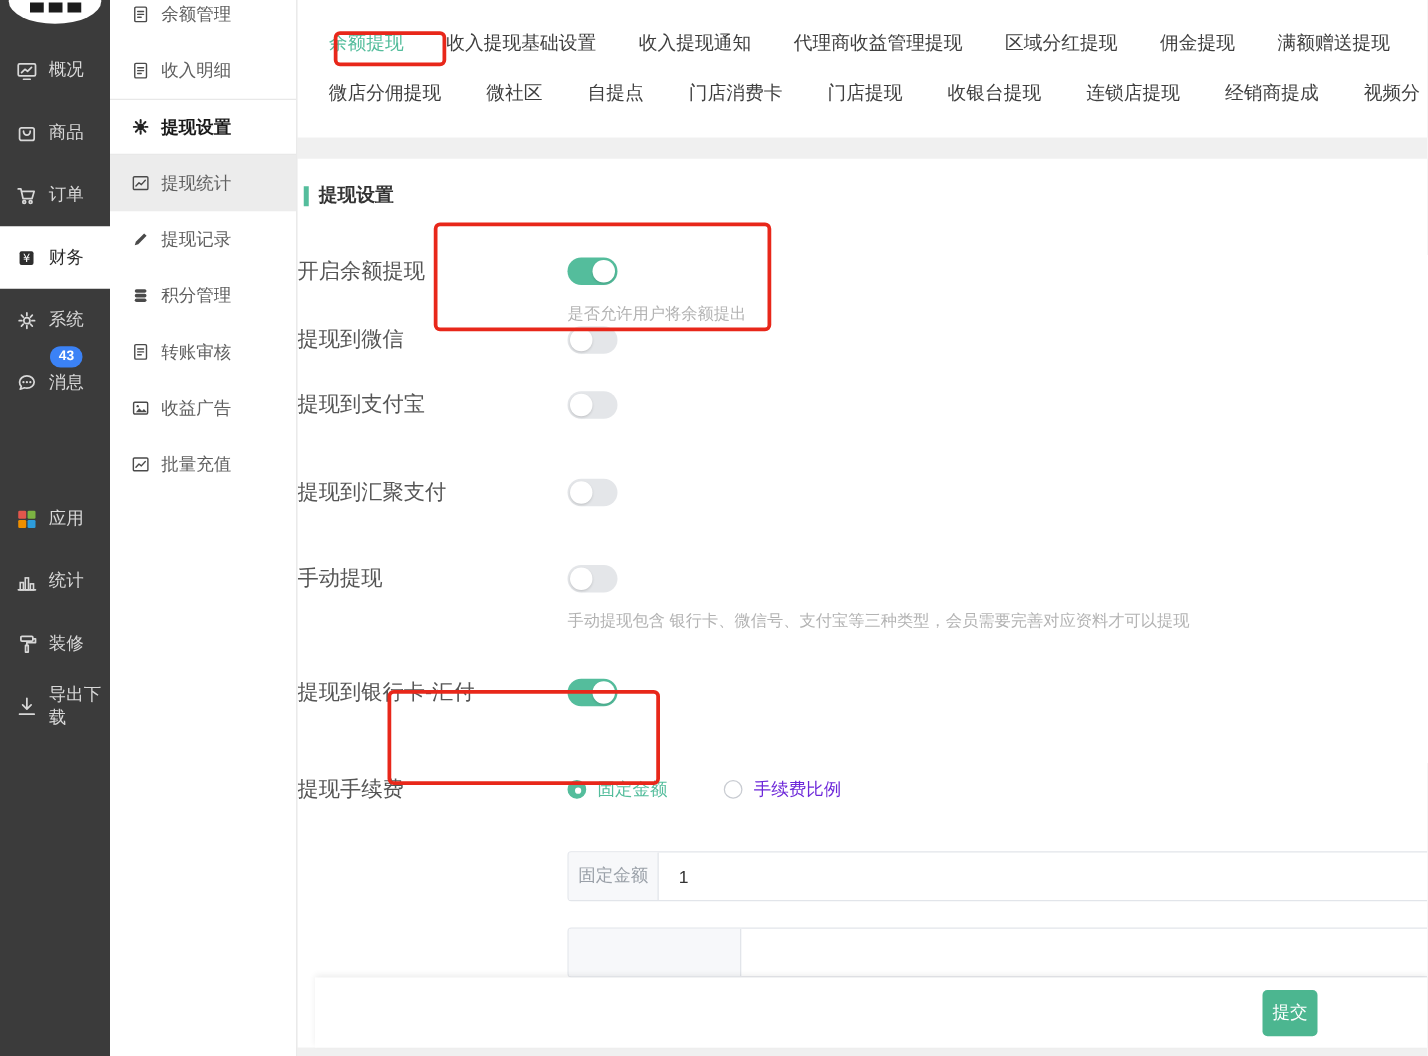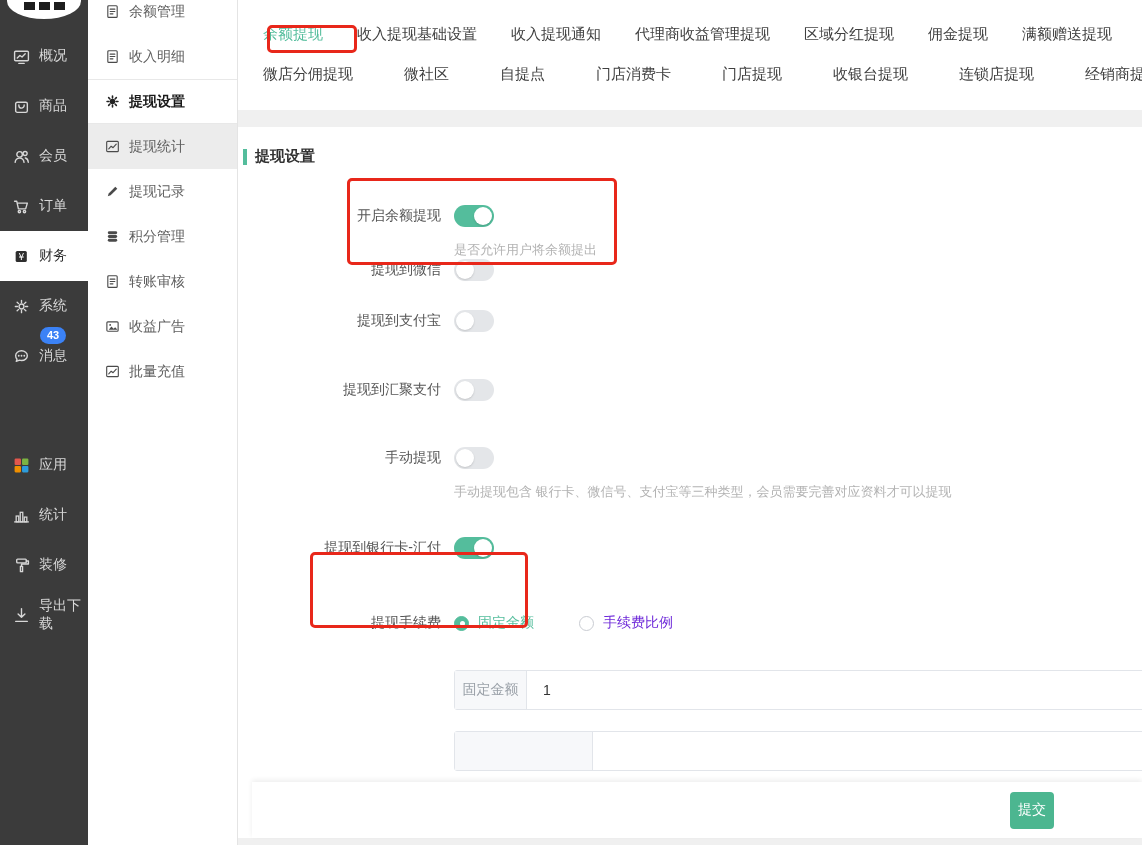--- a/index.html
+++ b/index.html
@@ -22,32 +22,32 @@
   .submenu .list{margin-top:-11px}
   .sub-item{height:45px;display:flex;align-items:center;padding-left:17px;gap:9px;font-size:14px;color:#5f5f5f;cursor:pointer}
   .sub-item svg{width:15px;height:15px;color:#4a4a4a;flex-shrink:0}
   .sub-item.active{font-weight:bold;color:#1a1a1a;border-top:1px solid #e8e8e8;border-bottom:1px solid #e8e8e8}
   .sub-item.active svg{color:#222}
   .sub-item.hovered{background:#ececec}
 
   
   .content{flex:1;min-width:0;background:#f0f0f0;position:relative;display:flex;flex-direction:column;overflow:hidden}
   .tabs-card{background:#fff;height:110px;flex-shrink:0;padding:25px 0 0 25px;margin-bottom:17px;overflow:hidden}
-  .tab-row{display:flex;gap:51px;font-size:15px;color:#3f3f3f;white-space:nowrap}
+  .tab-row{display:flex;gap:36px;font-size:15px;color:#3f3f3f;white-space:nowrap}
   .tab-row.first{gap:34px}
   .tab-row + .tab-row{margin-top:21px}
   .tab{cursor:pointer;flex-shrink:0}
   .tab.active{color:#54bd9c}
 
   .panel{background:#fff;flex:1;margin-bottom:7px;position:relative;overflow:hidden}
   .sec-title{margin:20px 0 0 5px;display:flex;align-items:center;gap:8px;font-size:15px;font-weight:bold;color:#333}
   .sec-bar{width:4px;height:16px;background:#54bd9c}
 
   .frow{display:flex;align-items:center}
-  .flabel{width:203px;text-align:right;font-size:14px;color:#555;flex-shrink:0}
+  .flabel{width:203px;text-align:left;font-size:17px;color:#555;flex-shrink:0}
   .fctl{margin-left:13px;display:flex;align-items:center}
   .fhelp{margin-left:216px;font-size:13px;color:#b3b3b3}
 
   .toggle{width:40px;height:22px;border-radius:11px;background:#e4e6e9;position:relative;cursor:pointer;flex-shrink:0}
   .toggle::after{content:"";position:absolute;top:2px;left:2px;width:18px;height:18px;border-radius:50%;background:#fff;box-shadow:0 1px 2px rgba(0,0,0,.15)}
   .toggle.on{background:#54bd9c}
   .toggle.on::after{left:20px}
 
   .radio-opt{display:flex;align-items:center;gap:9px;font-size:14px;color:#6d28d9;cursor:pointer}
   .radio-opt + .radio-opt{margin-left:45px}
@@ -88,29 +88,20 @@
             <path d="M4 9.5l2.5-2.5 2 1.5 3-3"></path>
           </svg>
         <span>概况</span>
       </div>
       <div class="rail-item">
         <svg viewBox="0 0 16 16" fill="none" stroke="currentColor" stroke-width="1.3" stroke-linecap="round" stroke-linejoin="round">
             <rect x="2.5" y="4" width="11" height="9.5" rx="1.5"></rect>
             <path d="M5.5 6.5v.5a2.5 2.5 0 005 0v-.5"></path>
           </svg>
         <span>商品</span>
-      </div>
-      <div class="rail-item">
-        <svg viewBox="0 0 16 16" fill="none" stroke="currentColor" stroke-width="1.3" stroke-linecap="round" stroke-linejoin="round">
-            <circle cx="6.2" cy="6" r="2.6"></circle>
-            <path d="M2 13.5c.3-2.6 2-4 4.2-4s3.9 1.4 4.2 4"></path>
-            <circle cx="11.4" cy="5.2" r="1.9"></circle>
-            <path d="M11.6 9.4c1.7.4 2.6 1.7 2.8 4"></path>
-          </svg>
-        <span>会员</span>
       </div>
       <div class="rail-item">
         <svg viewBox="0 0 16 16" fill="none" stroke="currentColor" stroke-width="1.3" stroke-linecap="round" stroke-linejoin="round">
             <path d="M1.5 3h2l1.6 7.2h6.8l1.6-5.4H4.2"></path>
             <circle cx="6" cy="12.8" r="1.1"></circle>
             <circle cx="10.8" cy="12.8" r="1.1"></circle>
           </svg>
         <span>订单</span>
       </div>
       <div class="rail-item active">

